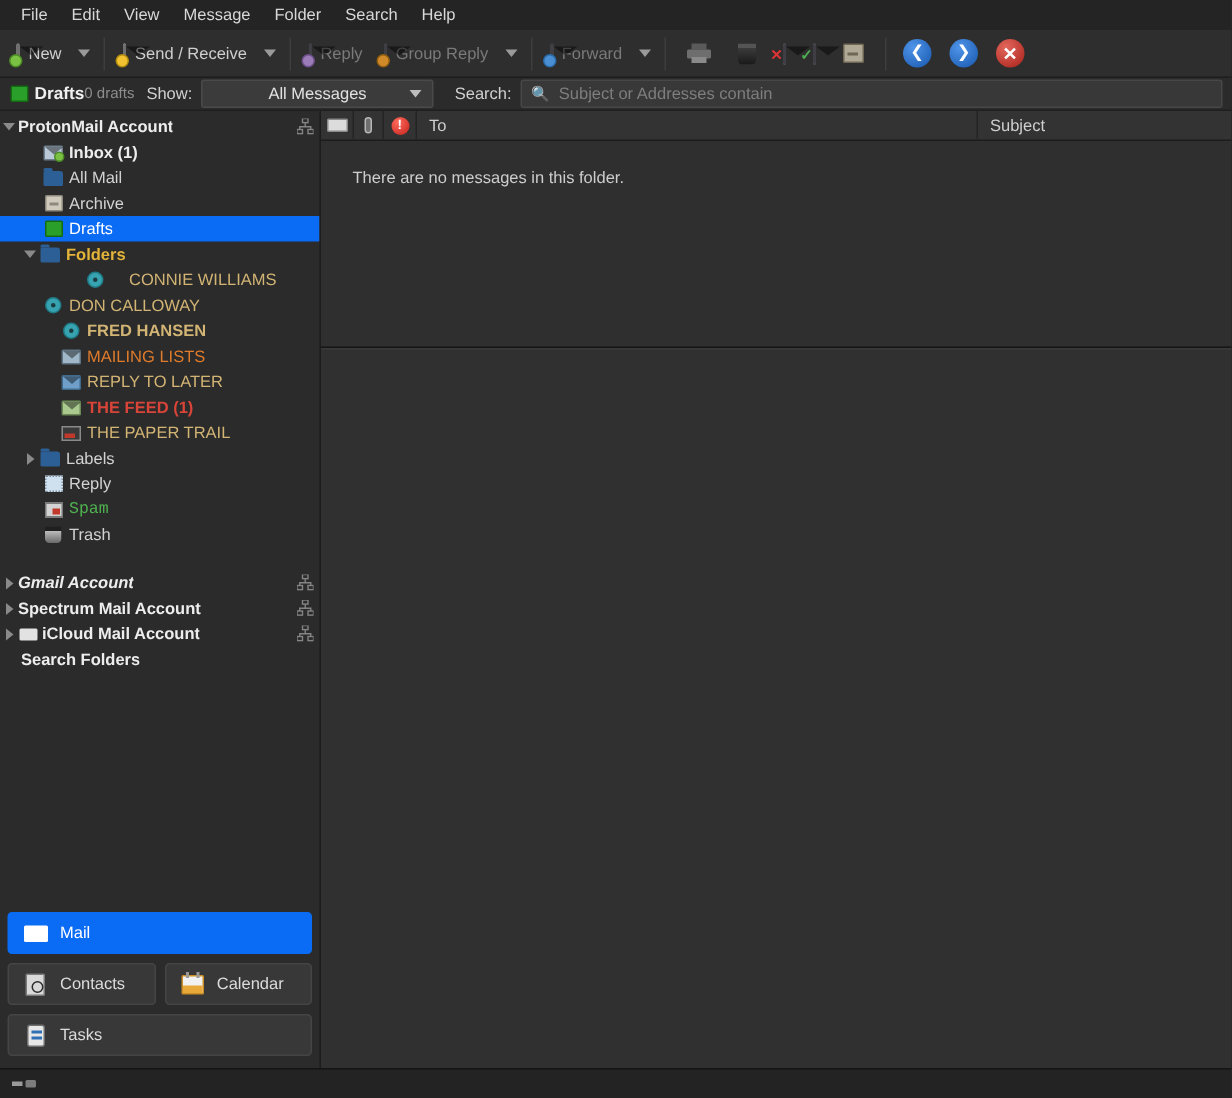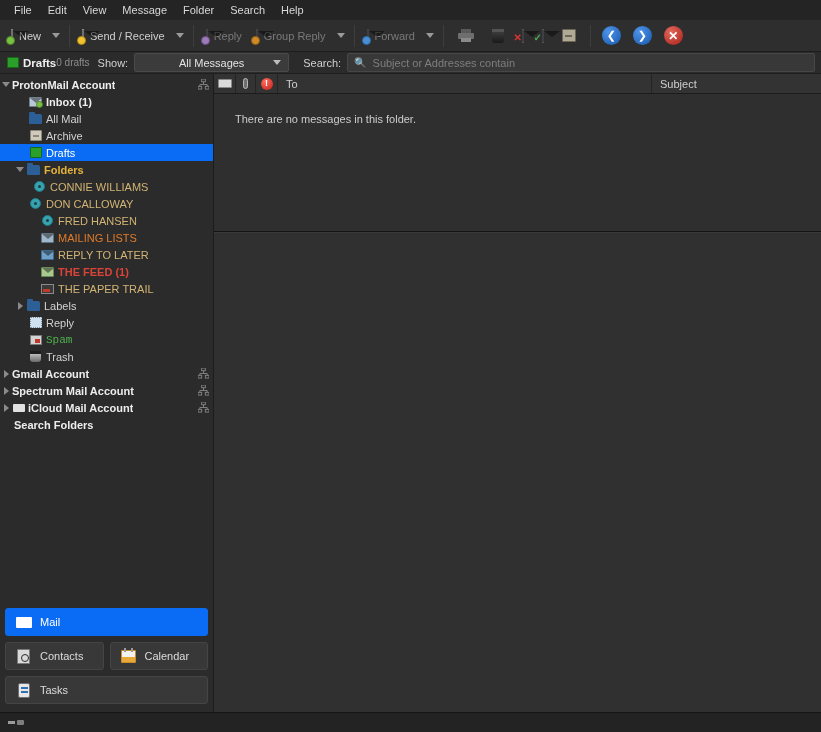--- a/index.html
+++ b/index.html
@@ -359,37 +359,37 @@
         <div class="row" style="padding-left:14px;">
           <span class="twisty">
               <i></i>
             </span>
           <span class="ico">
               <span class="mini-folder"></span>
             </span>
           <span class="label bold" style="color:#e3b33a;">Folders</span>
         </div>
 
-        <div class="row" style="padding-left:32px;">
+        <div class="row" style="padding-left:56px;gap:12px;">
           <span class="ico">
               <span class="circ"></span>
             </span>
           <span class="label" style="color:#d2b474;">CONNIE WILLIAMS</span>
         </div>
         <div class="row" style="padding-left:28px;">
           <span class="ico">
               <span class="circ"></span>
             </span>
           <span class="label" style="color:#d2b474;">DON CALLOWAY</span>
         </div>
         <div class="row" style="padding-left:40px;">
           <span class="ico">
               <span class="circ"></span>
             </span>
-          <span class="label" style="color:#d2b474;">FRED HANSEN</span>
+          <span class="label" style="color:#d2b474;font-weight:bold;">FRED HANSEN</span>
         </div>
         <div class="row" style="padding-left:40px;">
           <span class="ico">
               <span class="mini-env" style="background:#9fb7c9;border:1px solid #5d7282;"></span>
             </span>
           <span class="label" style="color:#e07b2a;">MAILING LISTS</span>
         </div>
         <div class="row" style="padding-left:40px;">
           <span class="ico">
               <span class="mini-env" style="background:#6f9fc9;border:1px solid #3f6a8c;"></span>
@@ -430,21 +430,21 @@
             </span>
           <span class="label" style="color:#4fb24f;">Spam</span>
         </div>
         <div class="row" style="padding-left:28px;">
           <span class="ico">
               <span class="trash-ico"></span>
             </span>
           <span class="label">Trash</span>
         </div>
 
-        <div class="row" style="margin-top:0;">
+        <div class="row" style="margin-top:15px;font-style:italic;">
           <span class="twisty collapsed">
               <i></i>
             </span>
           <span class="label bold">Gmail Account</span>
           <svg class="server-ico" viewBox="0 0 12 12">
               <rect x="4" y="0" width="4" height="3" fill="none" stroke="#bdbdbd"></rect>
               <rect x="0" y="8" width="4" height="3" fill="none" stroke="#bdbdbd"></rect>
               <rect x="8" y="8" width="4" height="3" fill="none" stroke="#bdbdbd"></rect>
               <path d="M6 3v3M2 8V6h8v2" stroke="#bdbdbd" fill="none"></path>
             </svg>

